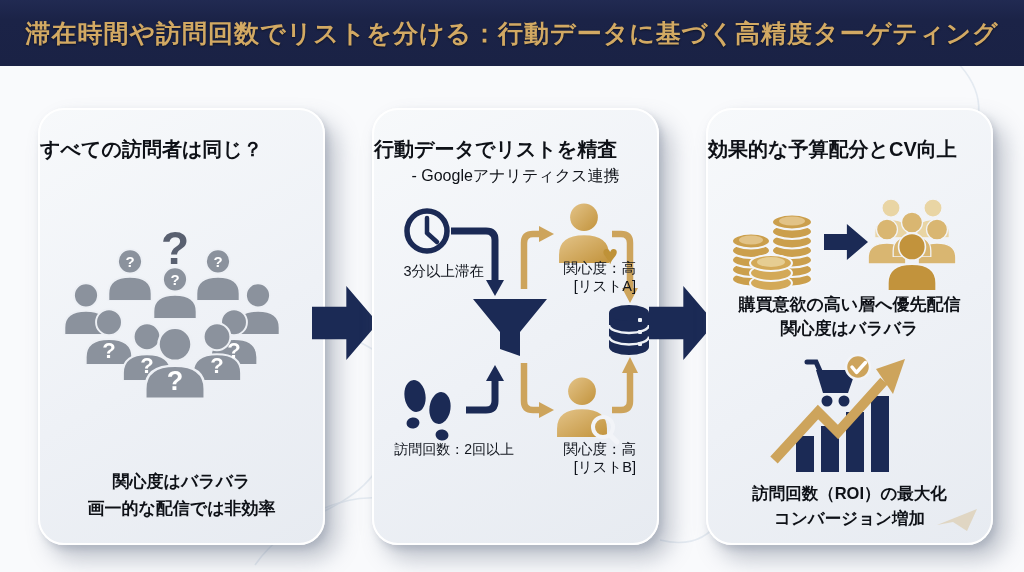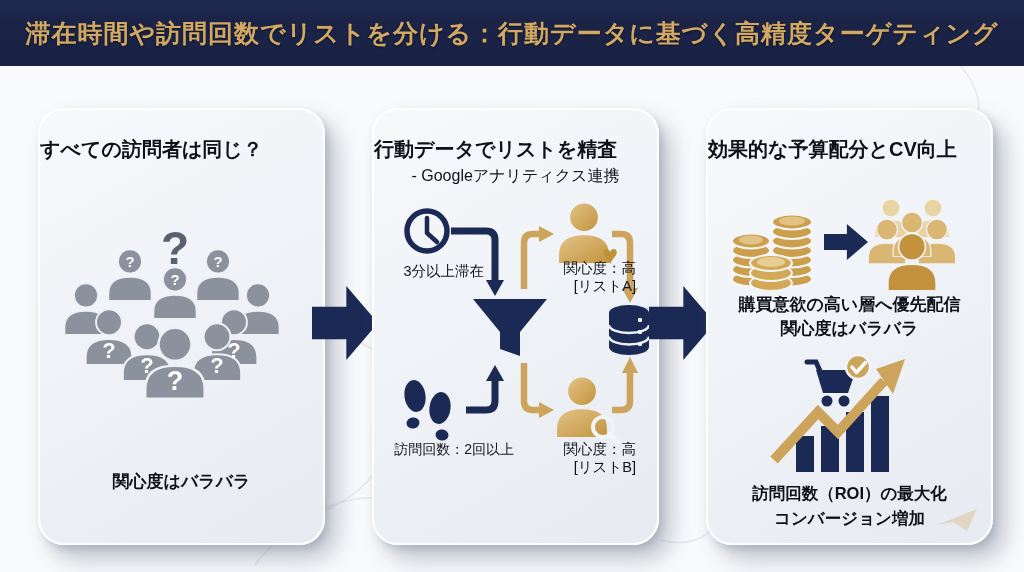--- a/index.html
+++ b/index.html
@@ -83,20 +83,21 @@
         <text x="113" y="63" font-size="15">?</text>
         <text x="47" y="136" font-size="22">?</text>
         <text x="172" y="136" font-size="22">?</text>
         <text x="85" y="151" font-size="22">?</text>
         <text x="155" y="151" font-size="22">?</text>
         <text x="113" y="168" font-size="27">?</text>
       </g>
     </svg>
 
     <div class="ctext" style="top:360px;font-size:17px">関心度はバラバラ</div>
+    <div class="ctext" style="top:387px;font-size:17px">画一的な配信では非効率</div>
   </div>
 
   <div class="flow-arrow a1"></div>
 
   <div class="card card2">
     <div class="card-title">行動データでリストを精査</div>
     <div class="card-subtitle">- Googleアナリティクス連携</div>
 
     <div class="diagram">
       <svg width="287" height="285" viewBox="0 0 287 285">

